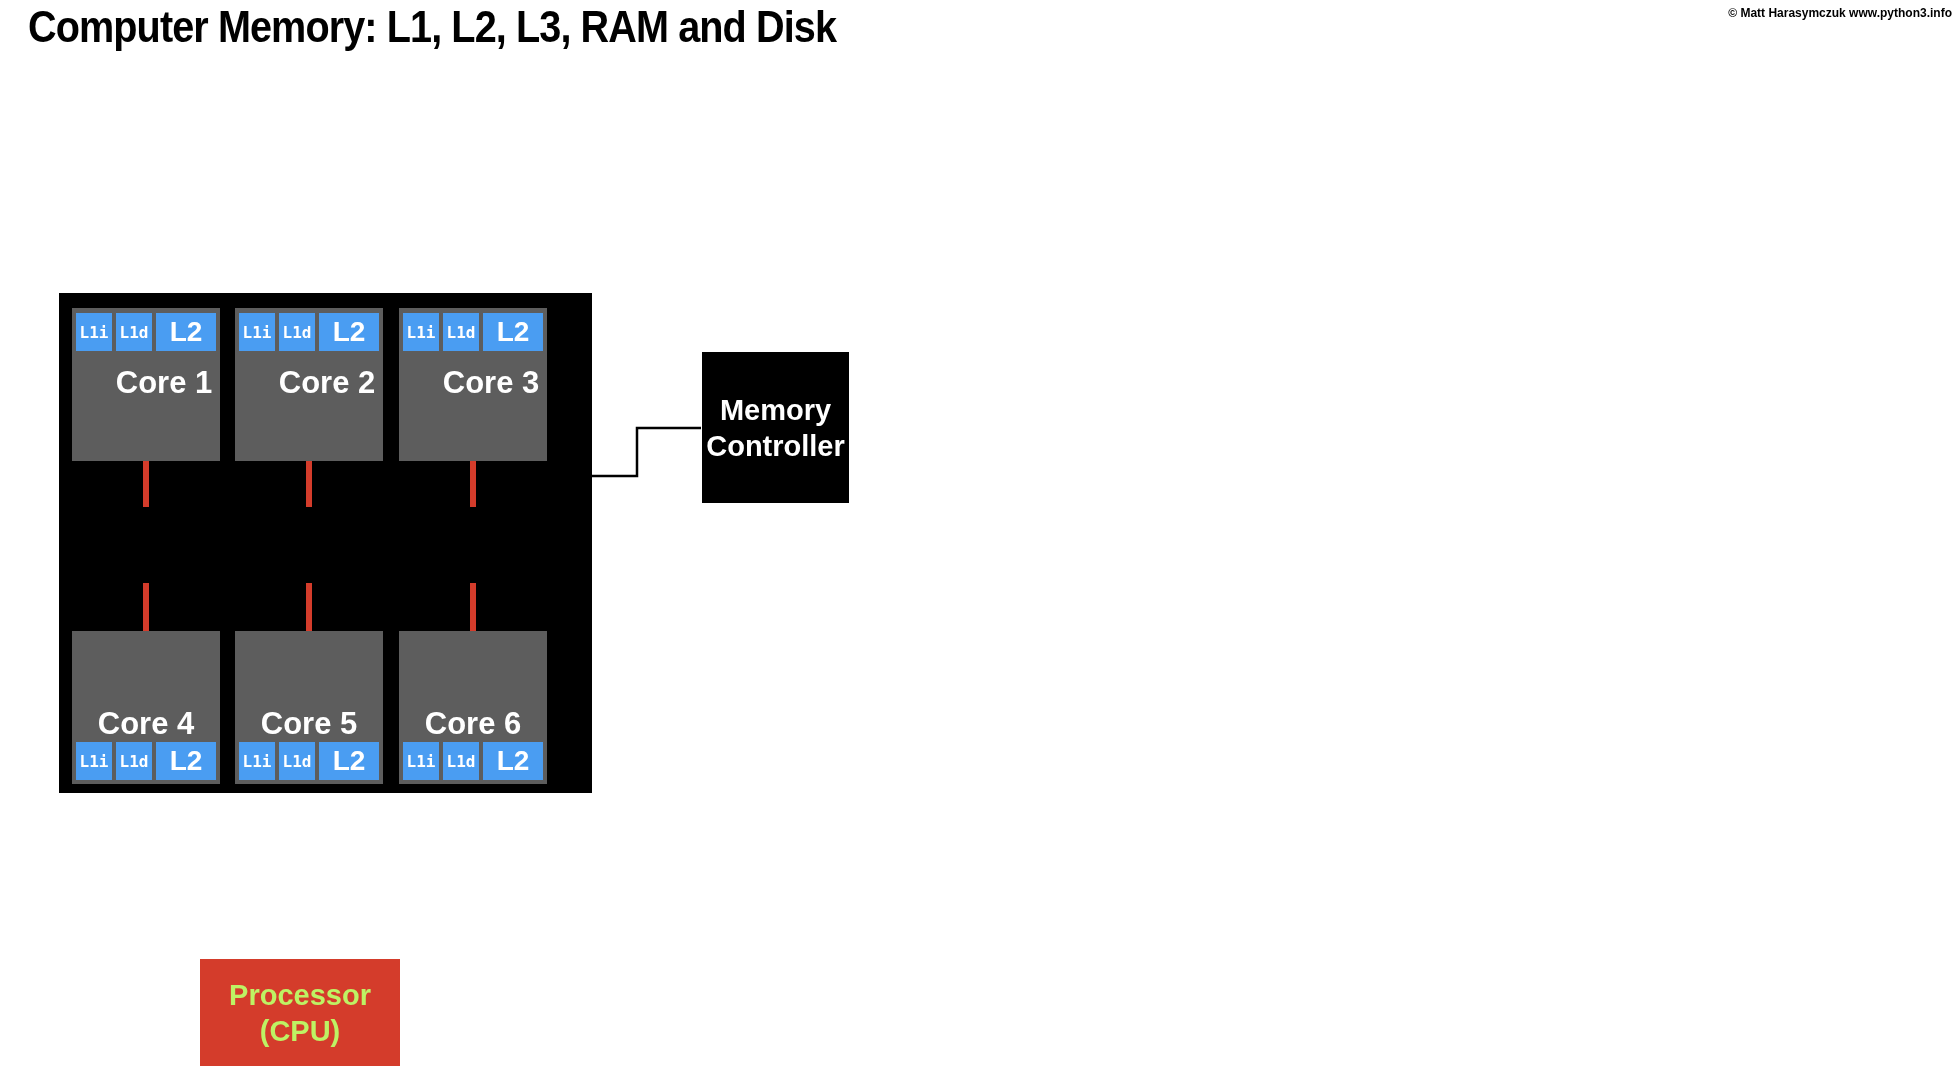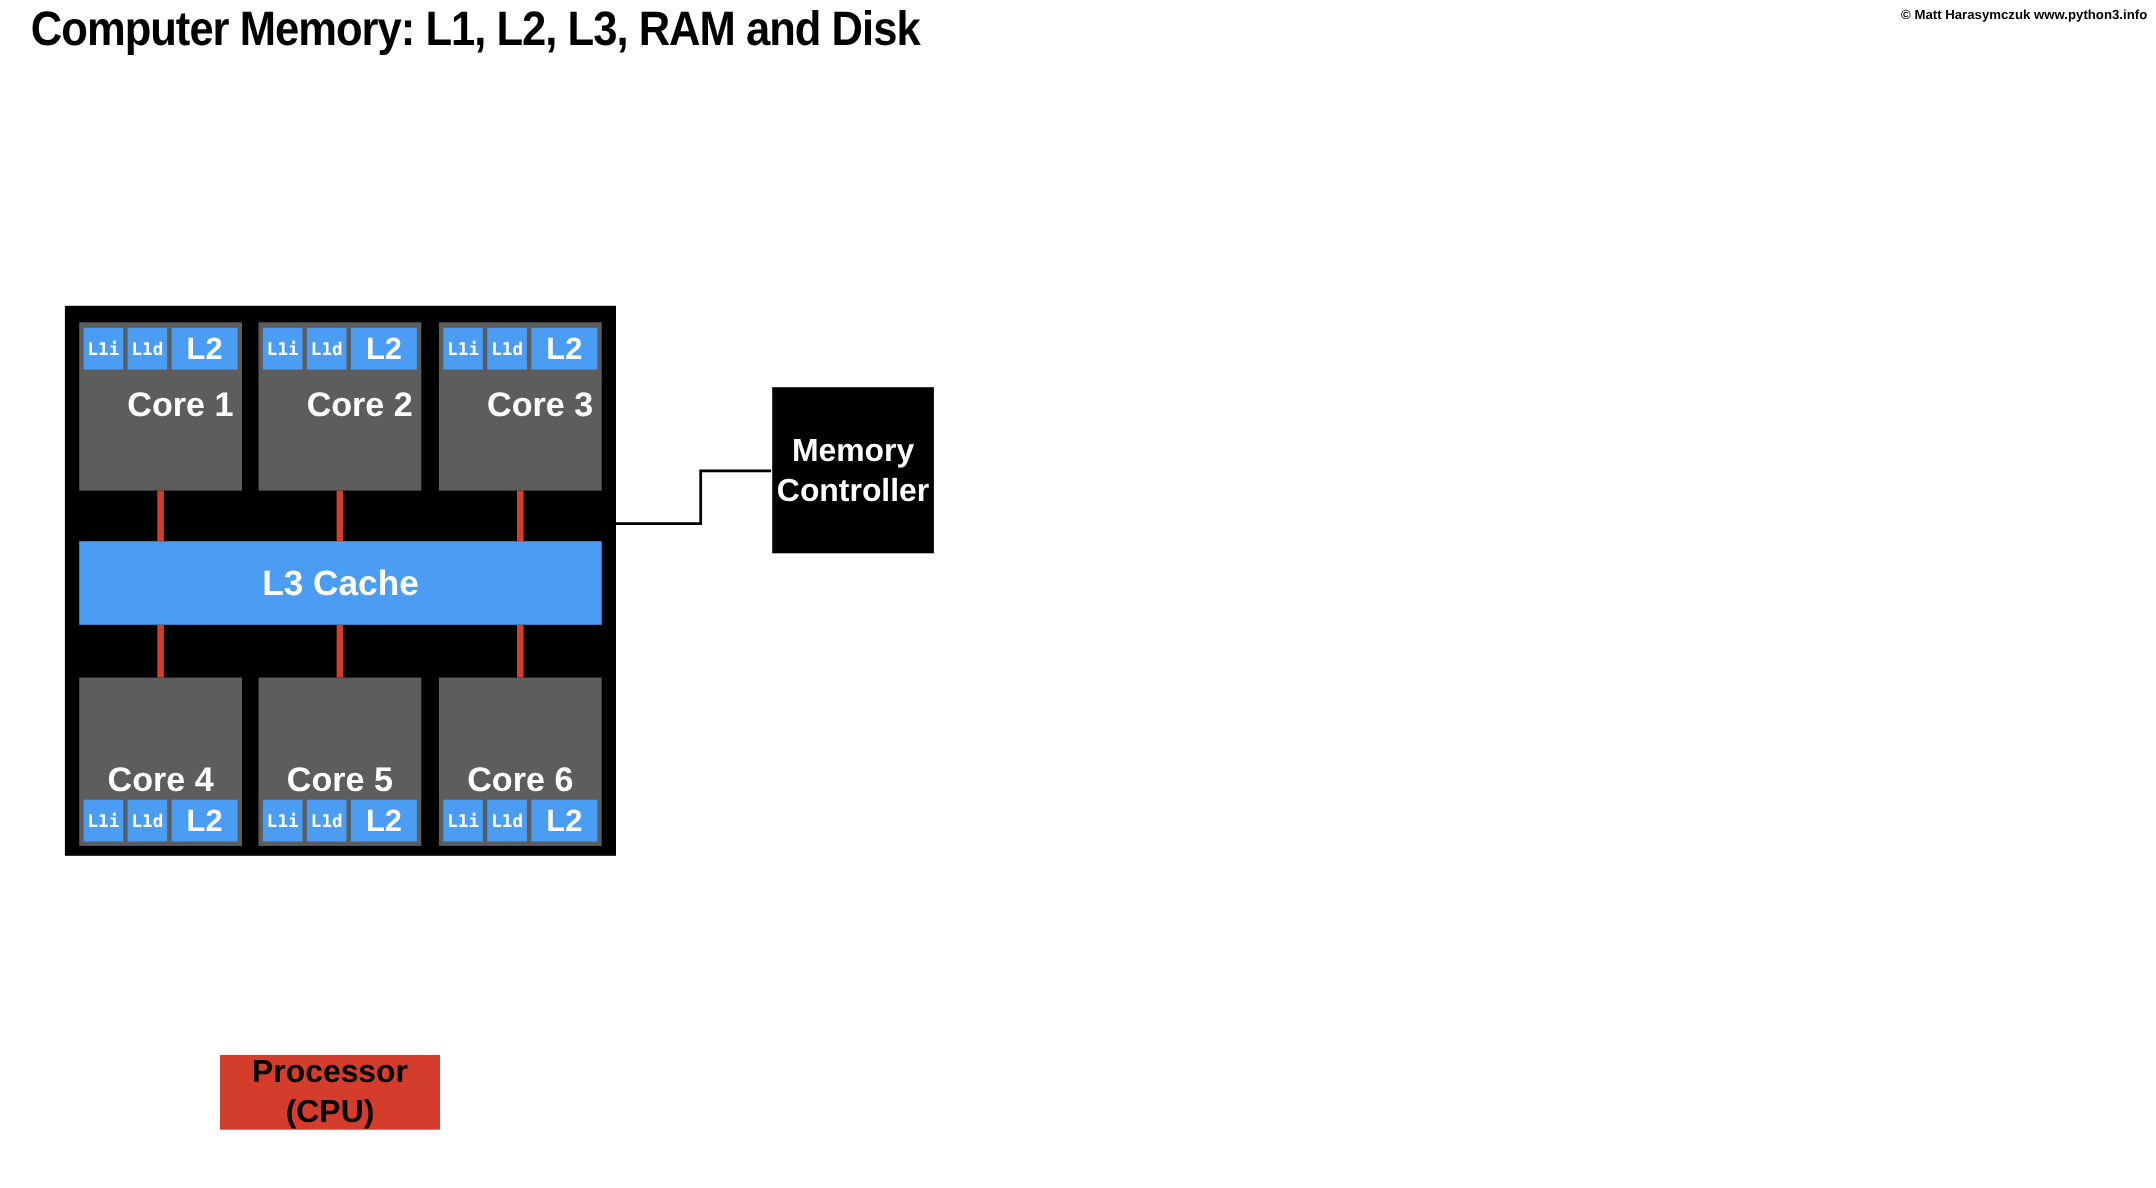--- a/index.html
+++ b/index.html
@@ -28,23 +28,24 @@
   .copyright {
     right: 8px; top: 6px;
     font-size: 12px;
     font-weight: bold;
     color: #000;
     white-space: nowrap;
   }
 
   
   .cpu-package {
-    left: 59px; top: 278px;
+    left: 59px; top: 293px;
     width: 501px; height: 500px;
     background: var(--box_black, #000);
+    padding-left: 32px;
   }
   .core {
     position: absolute;
     width: 148px; height: 153px;
     background: var(--core_gray, #5d5d5d);
     display: flex;
     flex-direction: column;
     box-sizing: border-box;
   }
   .col1 { left: 13px; }
@@ -124,23 +125,23 @@
     display: flex;
     align-items: center;
     justify-content: center;
     text-align: center;
     white-space: pre-line;
   }
 
   
   .processor {
     left: 200px; top: 959px;
-    width: 200px; height: 68px;
+    width: 200px; height: 107px;
     background: var(--red, #d43c2b);
-    color: #000000;
+    color: #bef264;
     font-weight: bold;
     font-size: 29px;
     line-height: 36px;
     display: flex;
     align-items: center;
     justify-content: center;
     text-align: center;
     white-space: pre-line;
   }
 
@@ -182,21 +183,20 @@
       <div class="cache l1">L1d</div>
       <div class="cache l2">L2</div>
     </div>
     <div class="core-label">Core 3</div>
   </div>
 
   <div class="vline vt vx1"></div>
   <div class="vline vt vx2"></div>
   <div class="vline vt vx3"></div>
 
-  <div class="l3-bar">L3 Cache</div>
 
   <div class="vline vb vx1"></div>
   <div class="vline vb vx2"></div>
   <div class="vline vb vx3"></div>
 
   <div class="core bottom row-bottom col1">
     <div class="spacer"></div>
     <div class="core-label">Core 4</div>
     <div class="cache-row">
       <div class="cache l1">L1i</div>

